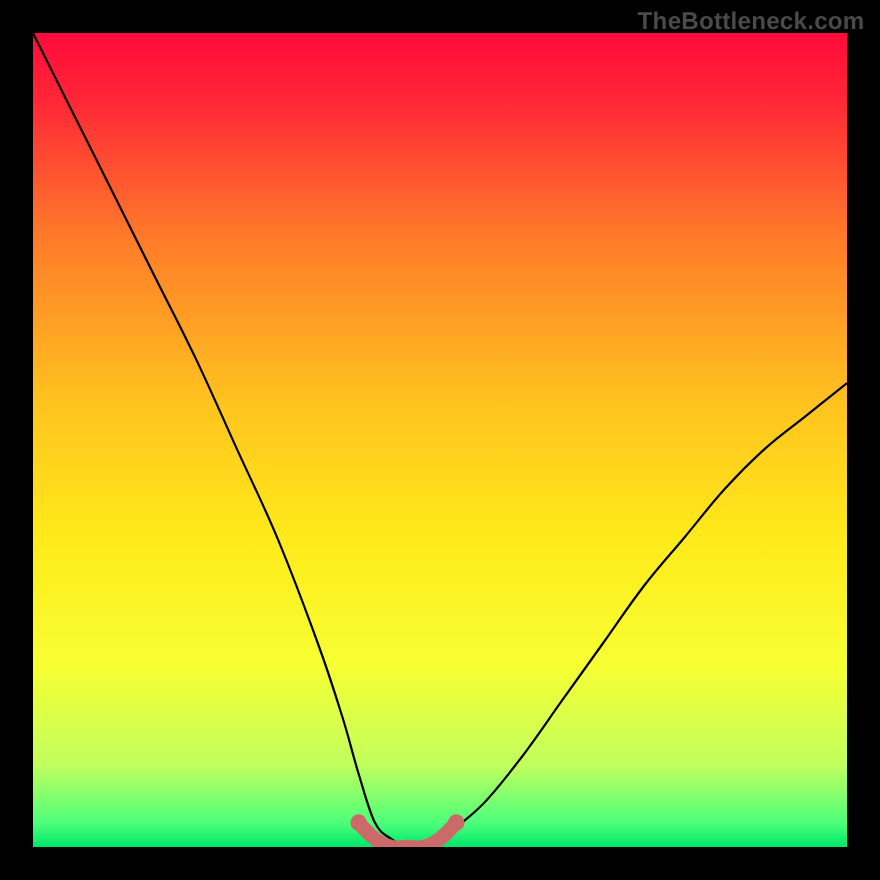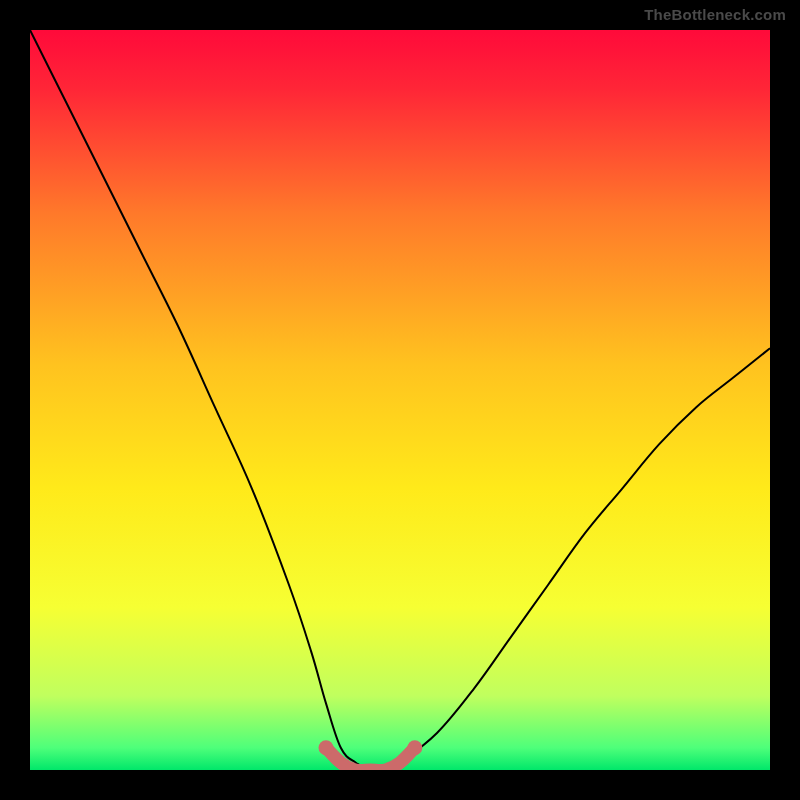--- a/index.html
+++ b/index.html
@@ -15,21 +15,21 @@
     position: relative;
     width: 800px;
     height: 800px;
     background: #000;
   }
   .watermark {
     position: absolute;
     top: 6px;
     right: 14px;
     color: #4a4a4a;
-    font-size: 15px;
+    font-size: 22px;
     font-weight: 600;
     letter-spacing: 0.2px;
     pointer-events: none;
     user-select: none;
     z-index: 5;
   }
   svg.plot {
     position: absolute;
     left: 0;
     top: 0;

